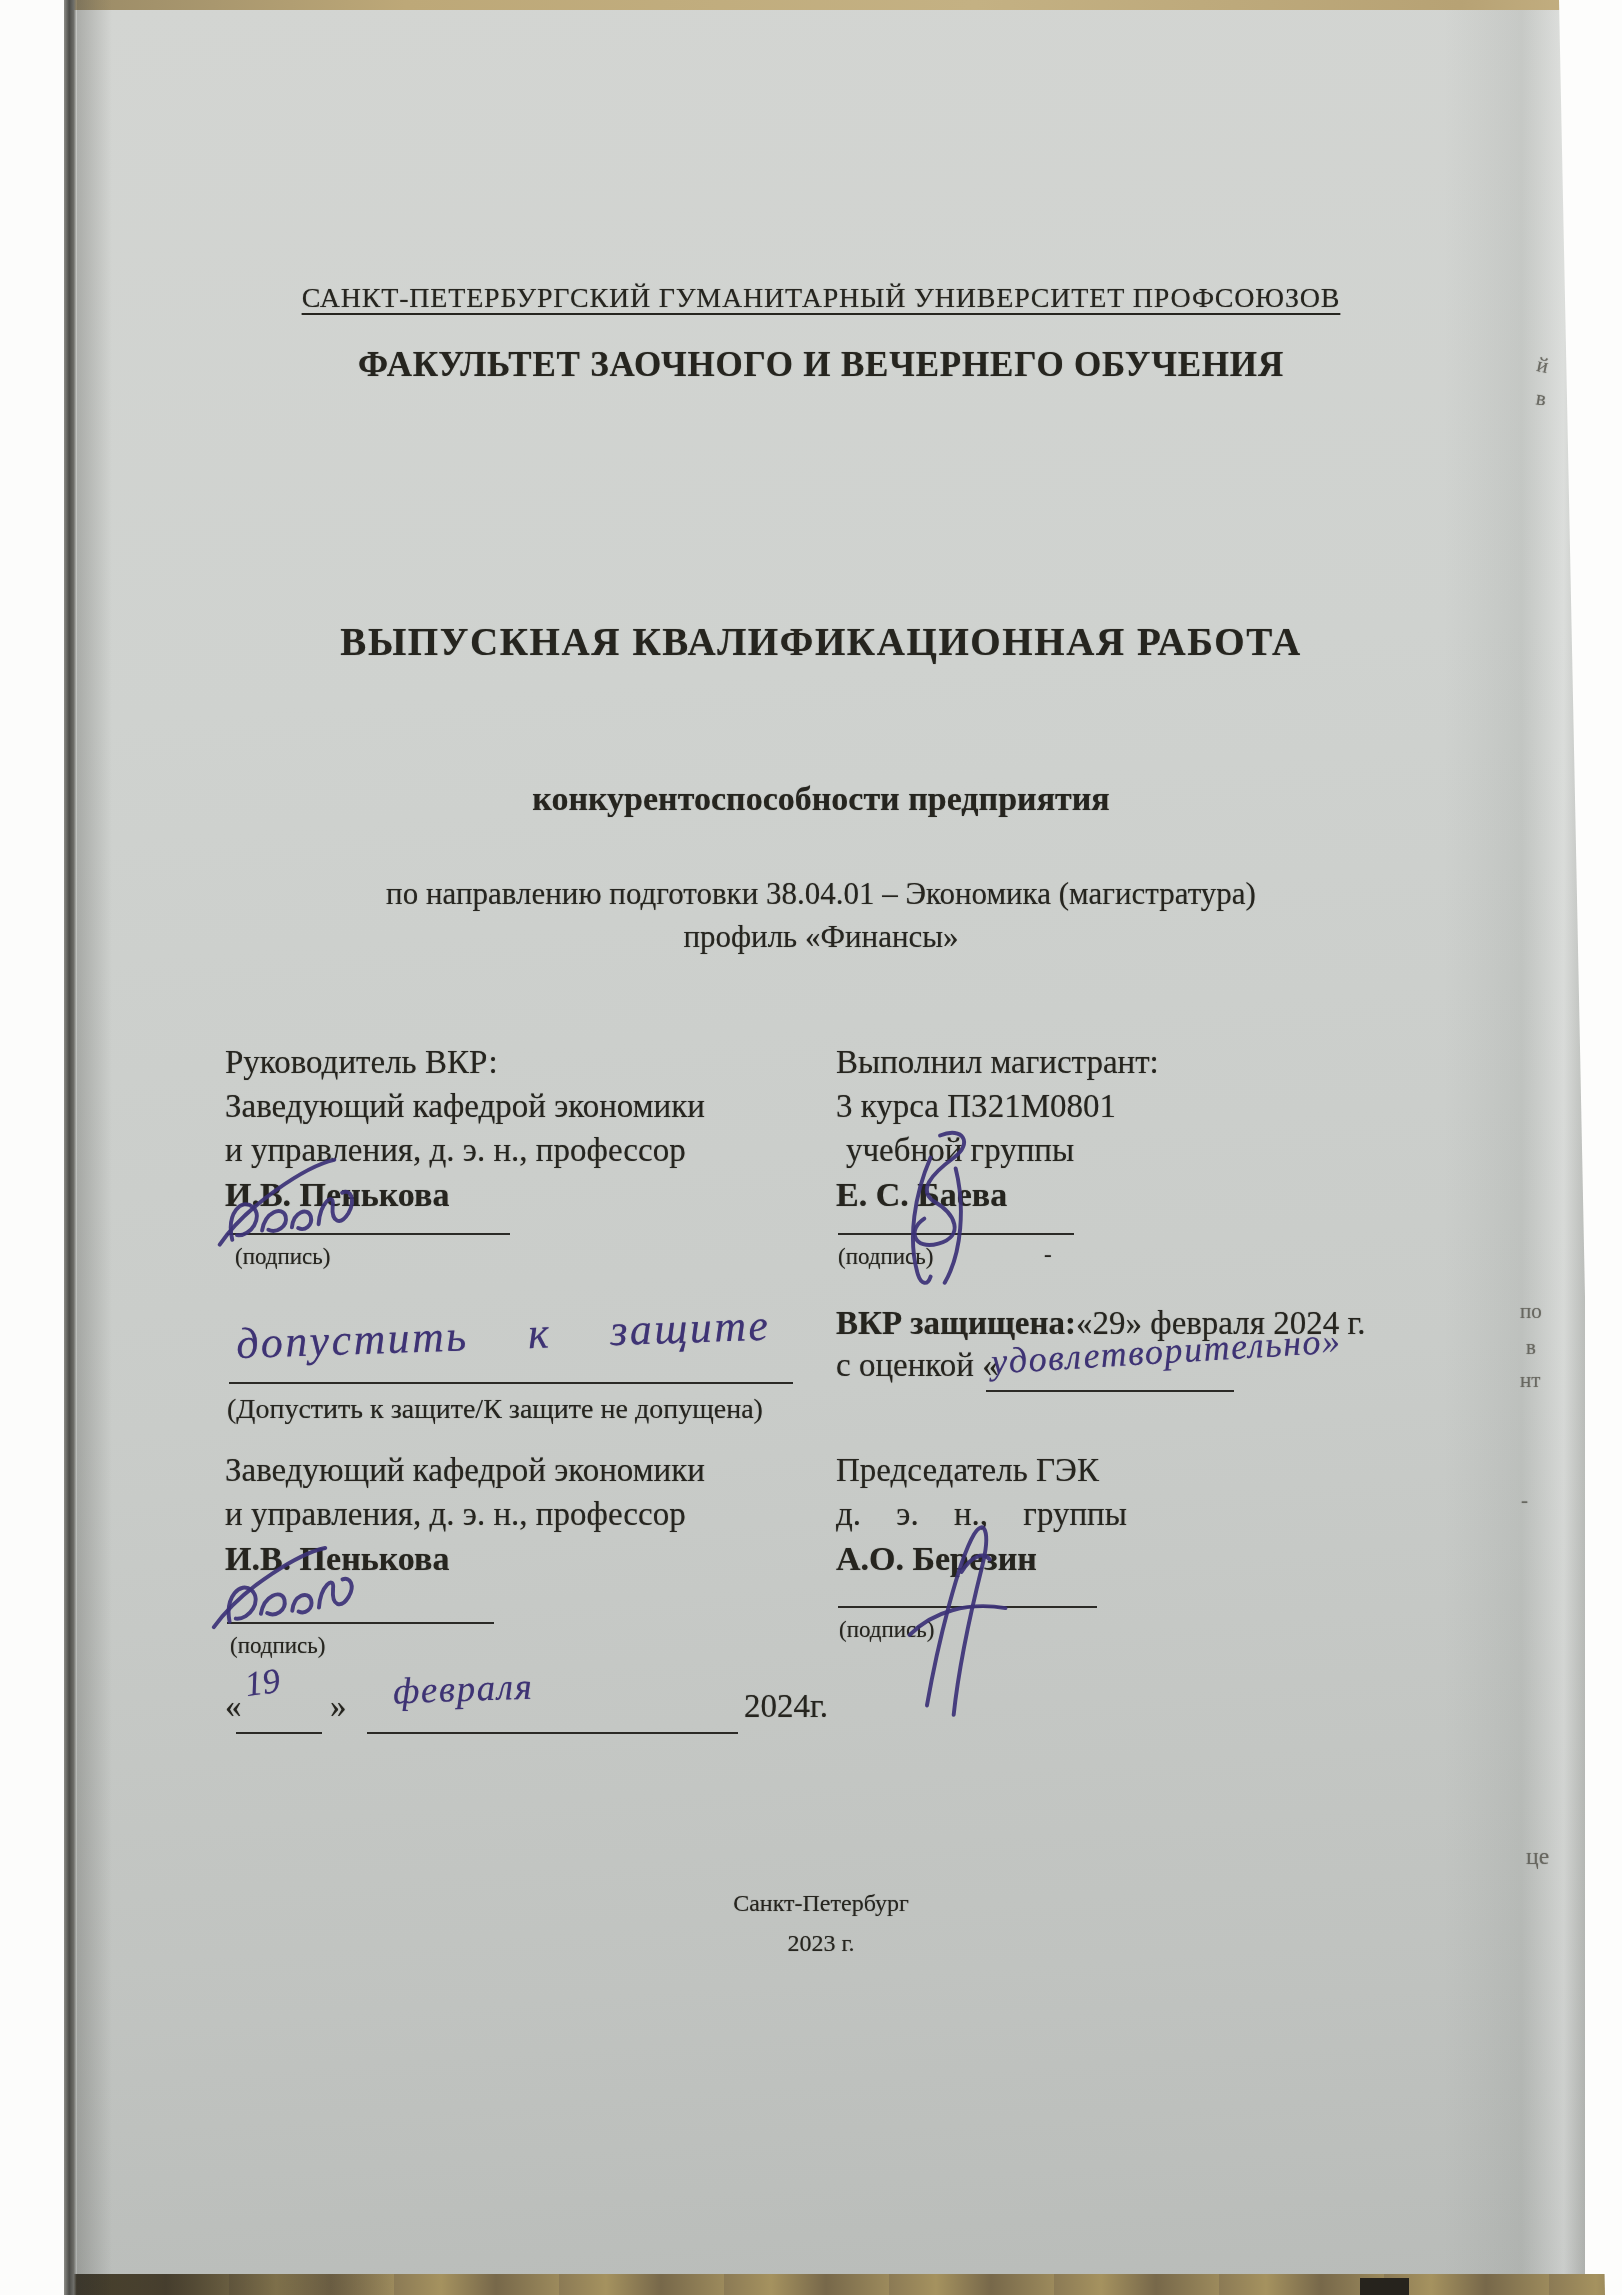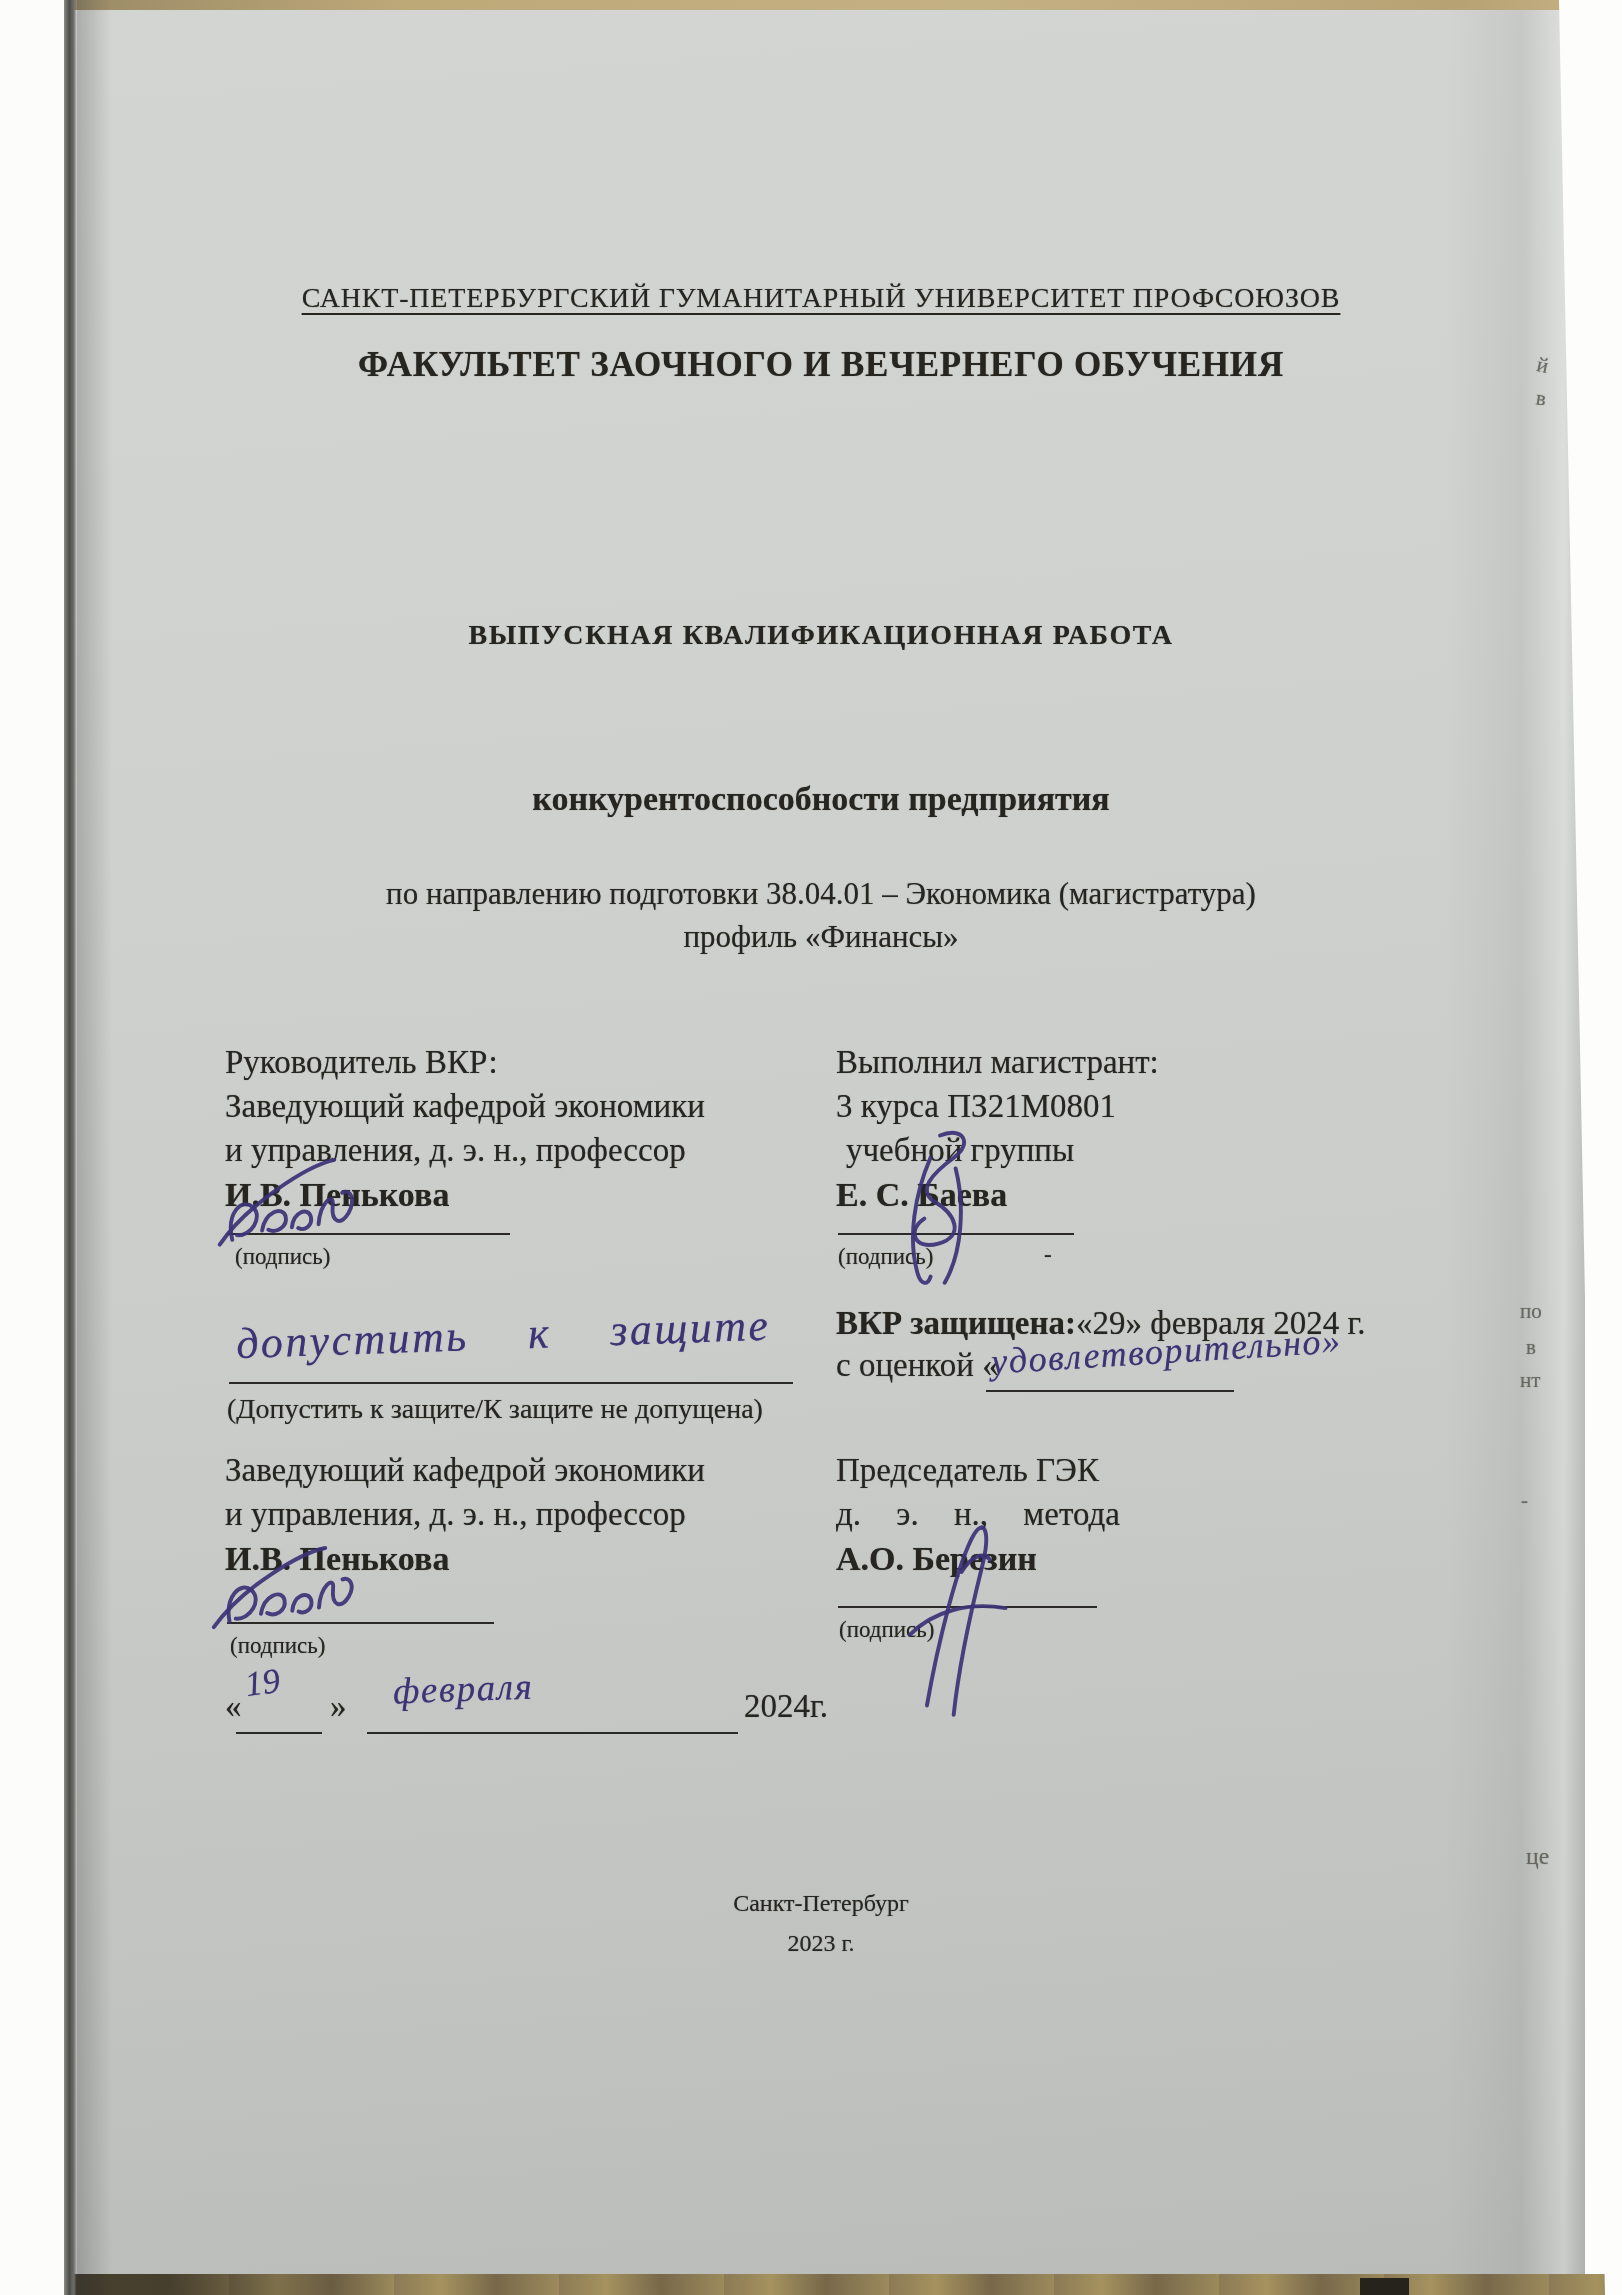--- a/index.html
+++ b/index.html
@@ -27,21 +27,21 @@
   .right-white{position:absolute;left:1523px;top:0;width:100px;height:2295px;background:#fdfdfc;
          clip-path:polygon(36% 0,100% 0,100% 100%,82% 100%);}
   
   .t{position:absolute;white-space:nowrap;color:#26251f;text-shadow:0 0 1px rgba(45,45,42,.55);}
   .center{left:75px;width:1492px;text-align:center;}
   .b{font-weight:bold;}
   .univ{font-size:28px;letter-spacing:0.8px;text-decoration:underline;text-underline-offset:6.3px;
         text-decoration-thickness:2px;margin-top:28px;}
   .faculty{font-size:35px;letter-spacing:0.8px;}
   .dept{font-size:31px;}
-  .worktype{font-size:28px;letter-spacing:1.6px;}
+  .worktype{font-size:39px;letter-spacing:1.6px;}
   .title{font-size:34px;}
   .program{font-size:31px;}
   .body{font-size:33px;}
   .name{font-size:34px;font-weight:bold;}
   .cap{font-size:23px;}
   .cap2{font-size:28px;}
   .cityline{font-size:24px;}
   .wide{word-spacing:27px;}
   .sigline{position:absolute;height:0;border-bottom:2.4px solid #2b2a26;}
   .thin{border-bottom-width:2px;}
@@ -133,21 +133,21 @@
 
   <div class="t body" style="left:225px;top:1688px">«</div>
   <div class="sigline thin" style="left:236px;top:1732px;width:86px"></div>
   <div class="ink hw-day" style="left:245px;top:1663px">19</div>
   <div class="t body" style="left:330px;top:1688px">»</div>
   <div class="sigline thin" style="left:367px;top:1732px;width:371px"></div>
   <div class="ink hw-month" style="left:393px;top:1667px">февраля</div>
   <div class="t body" style="left:744px;top:1688px">2024г.</div>
 
   <div class="t body" style="left:836px;top:1452px">Председатель ГЭК</div>
-  <div class="t body wide" style="left:836px;top:1496px">д. э. н., метода</div>
+  <div class="t body wide" style="left:836px;top:1496px">д. э. н., группы</div>
   <div class="t name" style="left:836px;top:1540px">А.О. Березин</div>
   <div class="sigline" style="left:838px;top:1606px;width:259px"></div>
   <div class="t cap" style="left:839px;top:1617px">(подпись)</div>
   <svg class="sig" style="left:886px;top:1517px" width="173" height="212" viewBox="0 0 220 270">
     <path d="M52,240 C66,160 92,56 112,22 C124,2 134,16 122,64 C106,128 92,196 86,252"></path>
     <path d="M30,150 C60,120 104,108 152,116"></path>
     <path d="M96,70 C108,50 124,44 132,54"></path>
   </svg>
 
   <div class="t center cityline" style="top:1890px">Санкт-Петербург</div>

